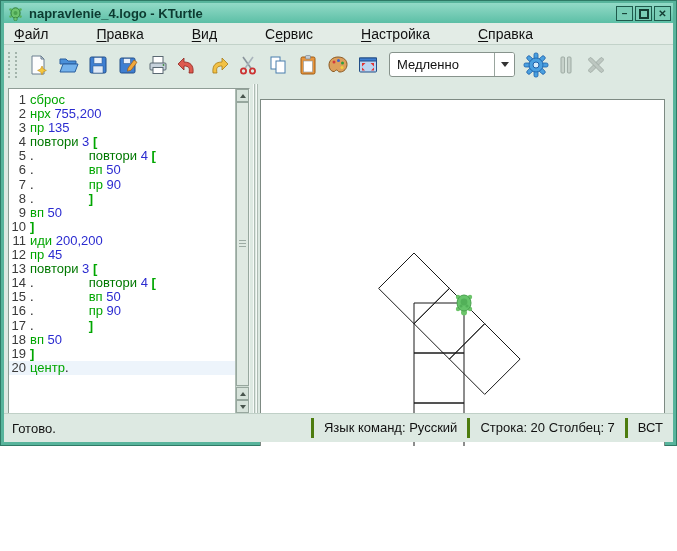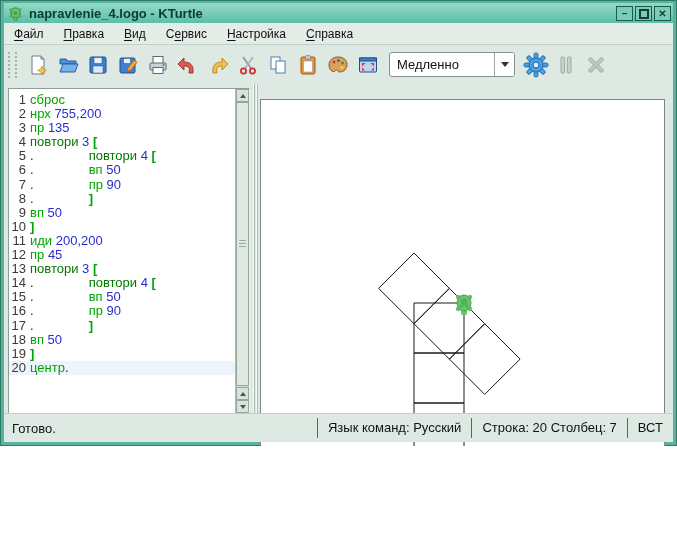--- a/index.html
+++ b/index.html
@@ -11,22 +11,22 @@
     background:linear-gradient(#93dac7,#5cbfa6);display:flex;align-items:center;}
   .app-icon{margin-left:4px;margin-right:6px;flex:0 0 auto;}
   .title-text{font-size:13px;font-weight:bold;color:#0c3b31;white-space:nowrap;}
   .winbtns{margin-left:auto;display:flex;gap:2px;margin-right:2px;}
   .wbtn{width:17px;height:15px;background:#79cdb6;border:1px solid #1e5a4c;
     color:#143d33;font-size:10px;line-height:13px;text-align:center;font-weight:bold;
     box-sizing:border-box;cursor:default;}
   .wbtn .sq{display:inline-block;width:6px;height:6px;border:2px solid #143d33;margin-top:2px;}
   
   .menubar{position:absolute;left:4px;top:23px;right:4px;height:21px;background:#e3ece6;
-    display:flex;align-items:center;font-size:12px;color:#111;
-    border-bottom:1px solid #c2d2c9;}
+    display:flex;align-items:center;font-size:14px;color:#111;
+    border-bottom:1px solid #c2d2c9;gap:28px;}
   .menu-item{padding:2px 10px;white-space:nowrap;}
   .menu-item u{text-underline-offset:2px;}
   
   .toolbar{position:absolute;left:4px;top:45px;right:4px;height:39px;background:#dde9e2;
     display:flex;align-items:center;border-bottom:3px solid #c2410c;}
   .tb-handle{width:5px;height:26px;margin:0 6px 0 4px;
     border-left:2px dotted #a3b4ab;border-right:2px dotted #a3b4ab;}
   .tbtn{width:28px;height:28px;display:flex;align-items:center;justify-content:center;
     background:transparent;border:none;padding:0;margin:0 1px;}
   .tbtn.dis{opacity:.95;}
@@ -67,21 +67,21 @@
   
   .splitter{position:absolute;left:246px;top:0;width:10px;bottom:0;
     background:linear-gradient(90deg,transparent 3px,#f6faf8 3px,#f6faf8 4px,#aebcb4 4px,#aebcb4 5px,transparent 5px,transparent 6px,#f6faf8 6px,#f6faf8 7px,#aebcb4 7px,#aebcb4 8px,transparent 8px);}
   
   .canvas-panel{position:absolute;left:256px;top:15px;width:405px;height:408px;background:#fff;
     border:1px solid #7d8a83;box-sizing:border-box;}
   
   .statusbar{position:absolute;left:4px;right:4px;bottom:4px;height:28px;background:#dde9e2;
     border-top:1px solid #c0d0c7;display:flex;align-items:center;font-size:13px;color:#111;}
   .st-left{padding-left:8px;flex:1;}
-  .st-cell{padding:0 10px;height:20px;line-height:20px;border-left:1px solid #4d7c0f;white-space:nowrap;}
+  .st-cell{padding:0 10px;height:20px;line-height:20px;border-left:3px solid #4d7c0f;white-space:nowrap;}
 </style>
 </head>
 <body>
 
 <div class="stage">
 
   <div class="titlebar">
     <svg class="app-icon" width="15" height="15" viewBox="0 0 15 15">
       <ellipse cx="7.5" cy="7" rx="4.6" ry="5.2" fill="#6cc46e" stroke="#2f7d3a"></ellipse>
       <circle cx="7.5" cy="13" r="1.8" fill="#6cc46e" stroke="#2f7d3a" stroke-width=".6"></circle>

